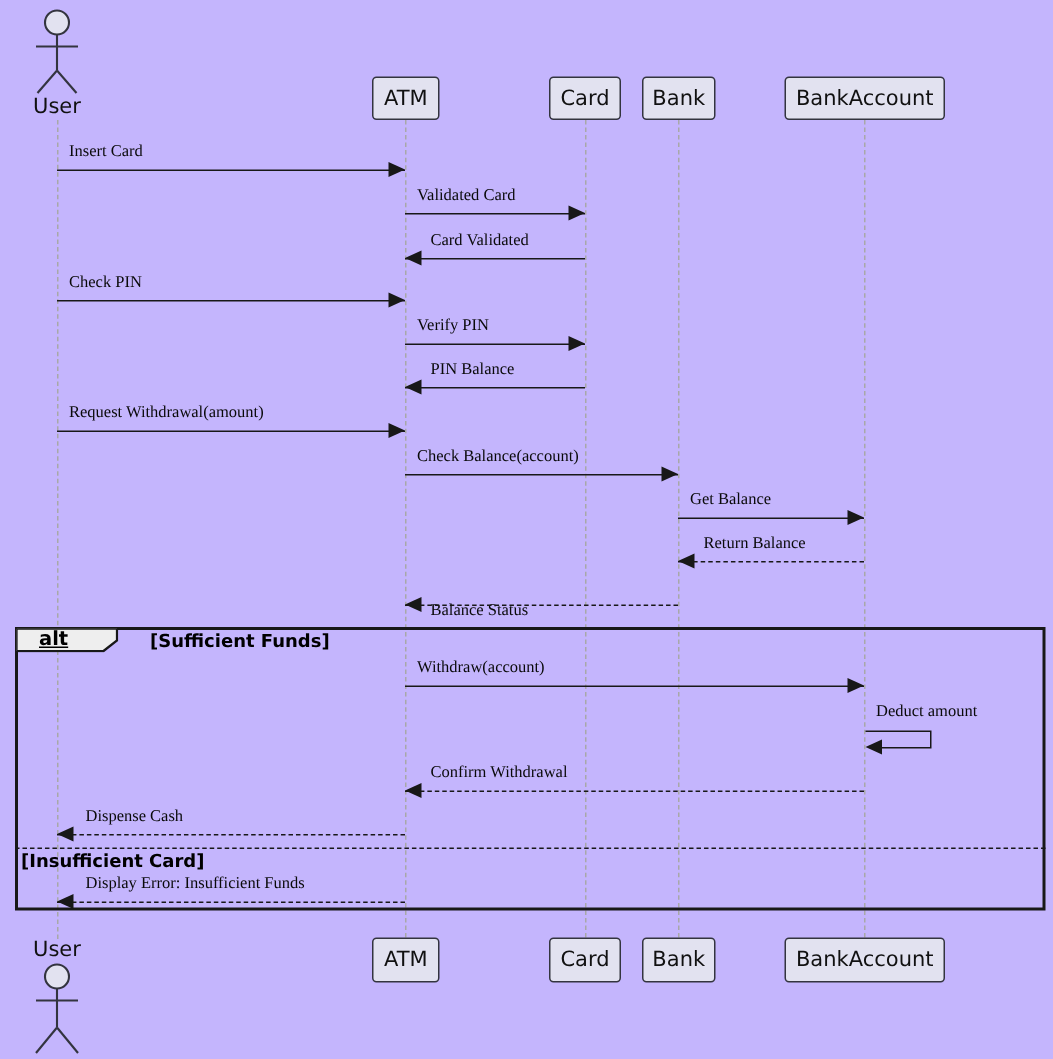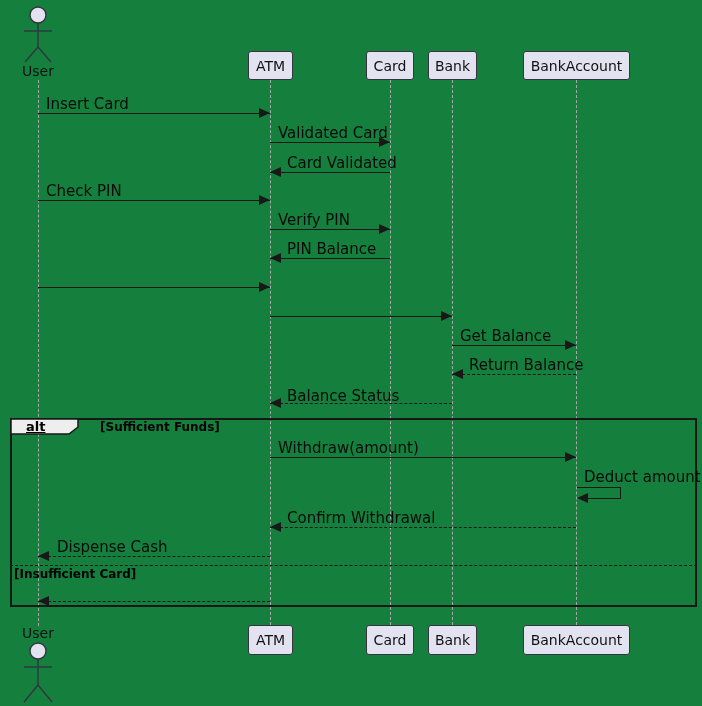--- a/index.html
+++ b/index.html
@@ -1,30 +1,30 @@
 <!DOCTYPE html>
 <html><head>
 <meta charset="utf-8">
 <style>
   * { margin:0; padding:0; box-sizing:border-box; }
   html,body { background:#ffffff; }
   #stage {
-    position:relative; width:702px; height:706px; background:#15803d;
+    position:relative; width:702px; height:706px; background:#c4b5fd;
     font-family:"DejaVu Sans","Liberation Sans",sans-serif; color:#111;
     overflow:hidden;
   }
   .abs { position:absolute; }
   .lifeline { position:absolute; width:0; border-left:1px dashed #A8A8A8; }
   .pbox {
     position:absolute; height:29px; background:#E2E2F0; border:1px solid #33343f;
     border-radius:3px; display:flex; align-items:center; justify-content:center;
     font-size:14px; color:#111;
   }
   .plabel { position:absolute; font-size:14px; text-align:center; white-space:nowrap; }
-  .msg-label { position:absolute; font-size:15px; white-space:nowrap; color:#0a0a0a; }
+  .msg-label { position:absolute; font-size:11px; white-space:nowrap; color:#0a0a0a;font-family:Liberation Serif, serif; }
   .line-solid { position:absolute; height:0; border-top:1px solid #181818; }
   .line-dashed { position:absolute; height:0; border-top:1px dashed #181818; }
   .vline-solid { position:absolute; width:0; border-left:1px solid #181818; }
   .ah-r { position:absolute; width:0; height:0;
     border-top:5px solid transparent; border-bottom:5px solid transparent;
     border-left:11px solid #181818; }
   .ah-l { position:absolute; width:0; height:0;
     border-top:5px solid transparent; border-bottom:5px solid transparent;
     border-right:11px solid #181818; }
   .frame { position:absolute; border:2px solid #181818; background:transparent; }
@@ -83,56 +83,59 @@
   <div class="ah-r" style="left:259px; top:195px;"></div>
 
   <div class="msg-label" style="left:278px; top:211px;">Verify PIN</div>
   <div class="line-solid" style="left:270px; top:229px; width:120px;"></div>
   <div class="ah-r" style="left:379px; top:224px;"></div>
 
   <div class="msg-label" style="left:287px; top:240px;">PIN Balance</div>
   <div class="line-solid" style="left:270px; top:258px; width:120px;"></div>
   <div class="ah-l" style="left:270px; top:253px;"></div>
 
+  <div class="msg-label" style="left:46px; top:269px;">Request Withdrawal(amount)</div>
   <div class="line-solid" style="left:38px; top:287px; width:232px;"></div>
   <div class="ah-r" style="left:259px; top:282px;"></div>
 
+  <div class="msg-label" style="left:278px; top:298px;">Check Balance(account)</div>
   <div class="line-solid" style="left:270px; top:316px; width:182px;"></div>
   <div class="ah-r" style="left:441px; top:311px;"></div>
 
   <div class="msg-label" style="left:460px; top:327px;">Get Balance</div>
   <div class="line-solid" style="left:452px; top:345px; width:124px;"></div>
   <div class="ah-r" style="left:565px; top:340px;"></div>
 
   <div class="msg-label" style="left:469px; top:356px;">Return Balance</div>
   <div class="line-dashed" style="left:452px; top:374px; width:124px;"></div>
   <div class="ah-l" style="left:452px; top:369px;"></div>
 
-  <div class="msg-label" style="left:287px; top:387px;">Balance Status</div>
+  <div class="msg-label" style="left:287px; top:401px;">Balance Status</div>
   <div class="line-dashed" style="left:270px; top:403px; width:182px;"></div>
   <div class="ah-l" style="left:270px; top:398px;"></div>
 
-  <div class="msg-label" style="left:278px; top:439px;">Withdraw(amount)</div>
+  <div class="msg-label" style="left:278px; top:439px;">Withdraw(account)</div>
   <div class="line-solid" style="left:270px; top:457px; width:306px;"></div>
   <div class="ah-r" style="left:565px; top:452px;"></div>
 
   <div class="msg-label" style="left:584px; top:468px;">Deduct amount</div>
   <div class="line-solid" style="left:577px; top:487px; width:43px;"></div>
   <div class="vline-solid" style="left:620px; top:487px; height:12px;"></div>
   <div class="line-solid" style="left:585px; top:498px; width:35px;"></div>
   <div class="ah-l" style="left:577px; top:493px;"></div>
 
   <div class="msg-label" style="left:287px; top:509px;">Confirm Withdrawal</div>
   <div class="line-dashed" style="left:270px; top:527px; width:306px;"></div>
   <div class="ah-l" style="left:270px; top:522px;"></div>
 
   <div class="msg-label" style="left:57px; top:538px;">Dispense Cash</div>
   <div class="line-dashed" style="left:38px; top:556px; width:232px;"></div>
   <div class="ah-l" style="left:38px; top:551px;"></div>
 
+  <div class="msg-label" style="left:57px; top:583px;">Display Error: Insufficient Funds</div>
   <div class="line-dashed" style="left:38px; top:601px; width:232px;"></div>
   <div class="ah-l" style="left:38px; top:596px;"></div>
 
   <div class="plabel" style="left:14px; top:625px; width:48px;">User</div>
   <svg class="abs" style="left:20px; top:641px;" width="36" height="65" viewBox="0 0 36 65">
     <circle cx="18" cy="10" r="8" fill="#E2E2F0" stroke="#33343f" stroke-width="1.4"></circle>
     <line x1="18" y1="18" x2="18" y2="44" stroke="#33343f" stroke-width="1.4"></line>
     <line x1="4" y1="26" x2="32" y2="26" stroke="#33343f" stroke-width="1.4"></line>
     <line x1="18" y1="44" x2="4" y2="61" stroke="#33343f" stroke-width="1.4"></line>
     <line x1="18" y1="44" x2="32" y2="61" stroke="#33343f" stroke-width="1.4"></line>

